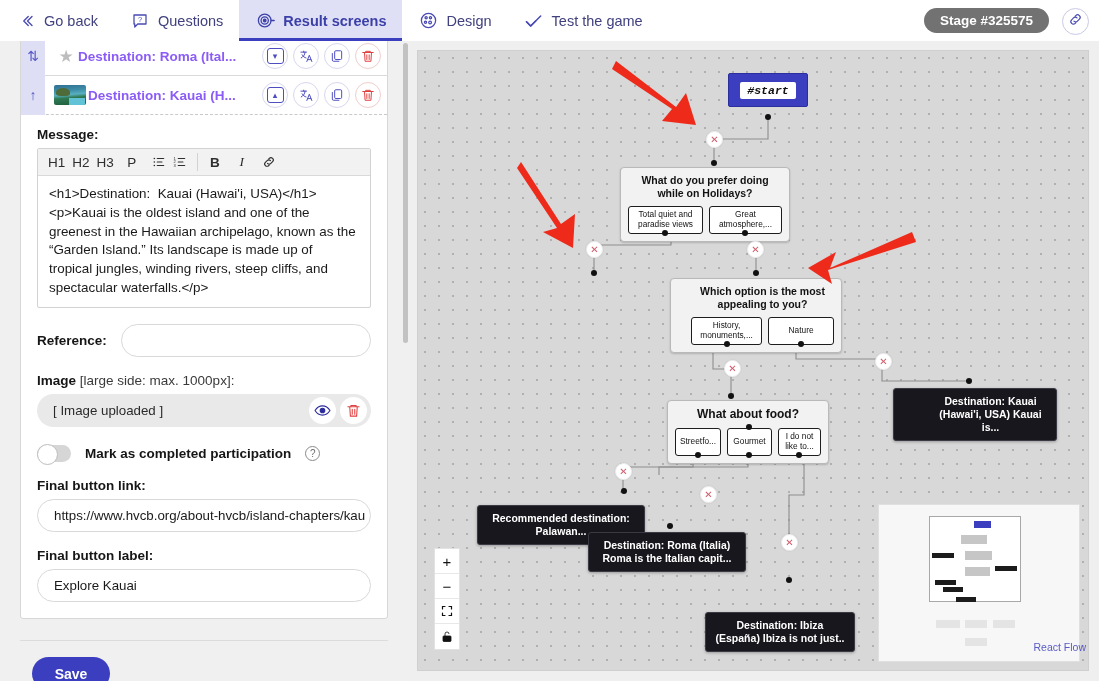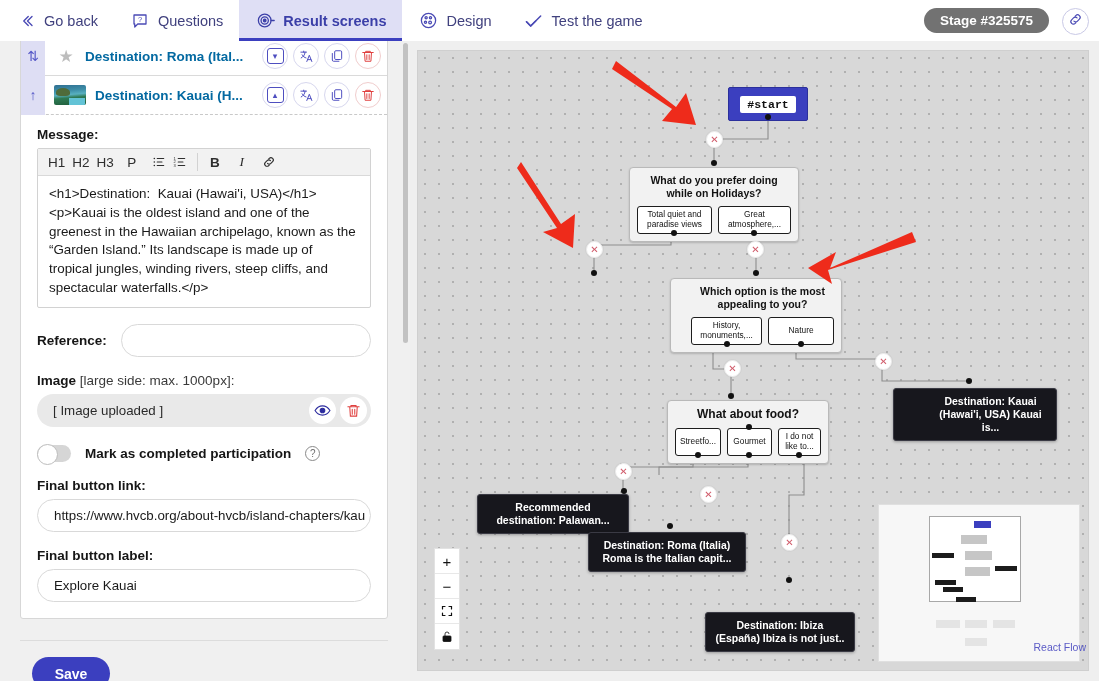--- a/index.html
+++ b/index.html
@@ -65,21 +65,21 @@
   }
   .thumb-img::before {
     content:""; position:absolute; left:2px; top:3px; width:14px; height:8px;
     background:#4f6b3a; border-radius:50% 50% 30% 30%;
   }
   .thumb-img::after {
     content:""; position:absolute; right:1px; bottom:0; width:16px; height:7px;
     background:#63c3d6;
   }
   .row-title {
-    flex: 1; margin-left: 9px; font-size: 13.5px; font-weight: 700; color: #0369a1;
+    flex: 1; margin-left: 2px; font-size: 13.5px; font-weight: 700; color: #8b5cf6;
     white-space: nowrap; overflow: hidden; text-overflow: ellipsis;
   }
   .cbtn {
     width: 26px; height: 26px; border-radius: 50%; border: 1px solid #d7d7ee;
     background: #fff; display: flex; align-items: center; justify-content: center;
     margin-left: 5px; cursor: pointer; flex: none; color: #4e4ec0;
   }
   .cbtn.danger { border-color: #f0cdcd; color: #e0403f; }
   .chev-box {
     width: 17px; height: 16px; border: 1.6px solid #4e4ec0; border-radius: 3px;
@@ -455,28 +455,28 @@
         <path d="M253,166 L253,194 L176,194 L176,222"></path>
         <path d="M338,166 L338,194 L338,222"></path>
         <path d="M295,290 L295,318 L313,318 L313,345"></path>
         <path d="M378,290 L378,308 L464,308 L464,330 L551,330"></path>
         <path d="M275,396 L275,416 L205,416 L205,440"></path>
         <path d="M330,396 L330,416 L241,416 L241,424"></path>
         <path d="M386,396 L386,444 L371,444 L371,500"></path>
       </g>
     </svg>
 
-    <div class="node start-node" style="left:310px;top:36px;">
+    <div class="node start-node" style="left:310px;top:22px;font-style:italic;">
       <div class="chip">#start</div>
     </div>
     <div class="handle" style="left:347px;top:63px;"></div>
     <div class="edge-x" style="left:288px;top:80px;">✕</div>
     <div class="handle" style="left:293px;top:109px;"></div>
 
-    <div class="node q-node" style="left:211px;top:116px;width:170px;">
+    <div class="node q-node" style="left:202px;top:116px;width:170px;">
       <div class="q-title">What do you prefer doing while on Holidays?</div>
       <div class="q-opts">
         <div class="q-opt" style="width:80px;">
           <span>Total quiet and paradise views</span>
           <span class="dot"></span>
         </div>
         <div class="q-opt" style="width:78px;">
           <span>Great atmosphere,...</span>
           <span class="dot"></span>
         </div>
@@ -529,21 +529,21 @@
     </div>
 
     <div class="edge-x" style="left:197px;top:412px;">✕</div>
     <div class="handle" style="left:203px;top:437px;"></div>
     <div class="handle" style="left:328px;top:373px;"></div>
     <div class="edge-x" style="left:282px;top:435px;">✕</div>
     <div class="handle" style="left:249px;top:472px;"></div>
     <div class="edge-x" style="left:363px;top:483px;">✕</div>
     <div class="handle" style="left:368px;top:526px;"></div>
 
-    <div class="node d-node" style="left:59px;top:443px;width:152px;">Recommended destination: Palawan...</div>
+    <div class="node d-node" style="left:59px;top:454px;width:168px;">Recommended destination: Palawan...</div>
 
     <div class="node d-node" style="left:170px;top:481px;width:158px;">Destination: Roma (Italia) Roma is the Italian capit...</div>
 
     <div class="node d-node" style="left:287px;top:561px;width:150px;">Destination: Ibiza (España) Ibiza is not just..</div>
 
     <svg class="arrow" style="left:190px;top:-2px;width:110px;height:86px;" viewBox="0 0 110 86">
       <path d="M8,12 L68,58 L78,44 L88,76 L54,72 L64,60 L4,20 Z" fill="#ee2b1b"></path>
     </svg>
     <svg class="arrow" style="left:95px;top:105px;width:78px;height:100px;" viewBox="0 0 78 100">
       <path d="M8,6 L48,68 L62,58 L60,92 L30,76 L44,72 L4,12 Z" fill="#ee2b1b"></path>

